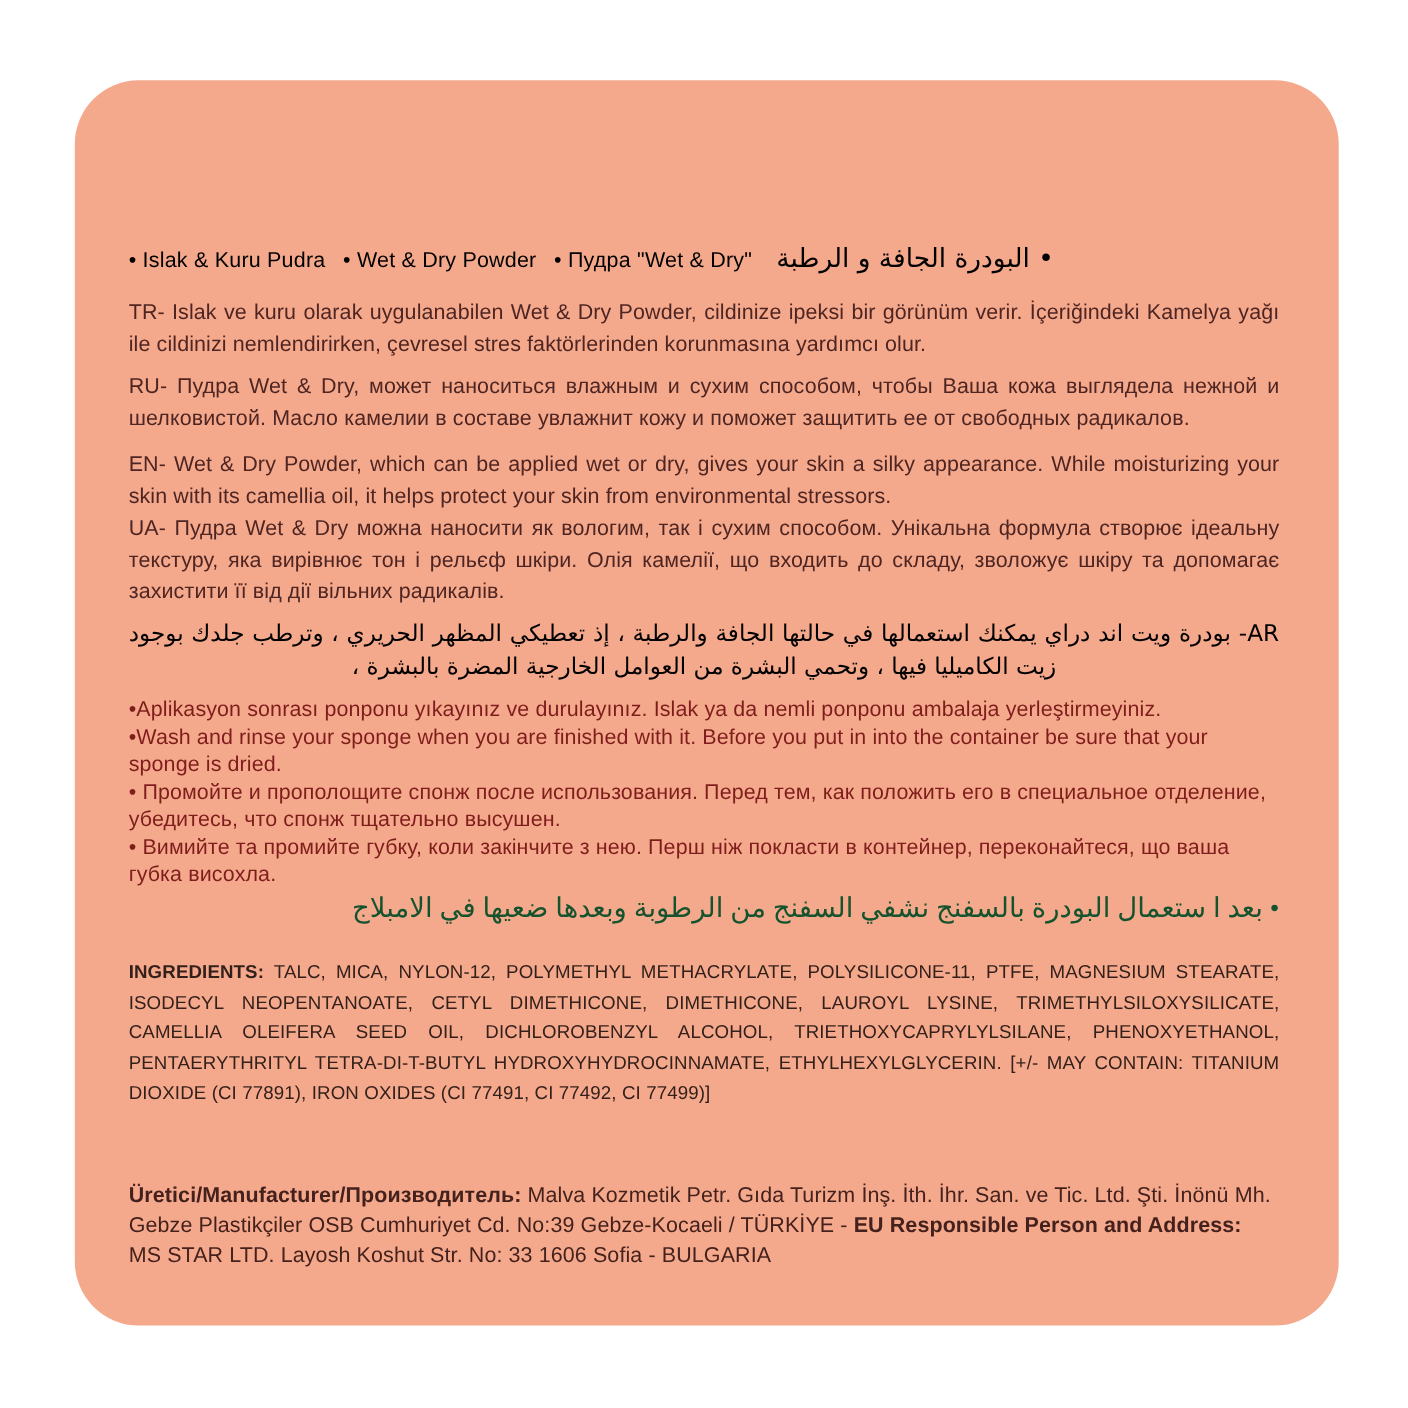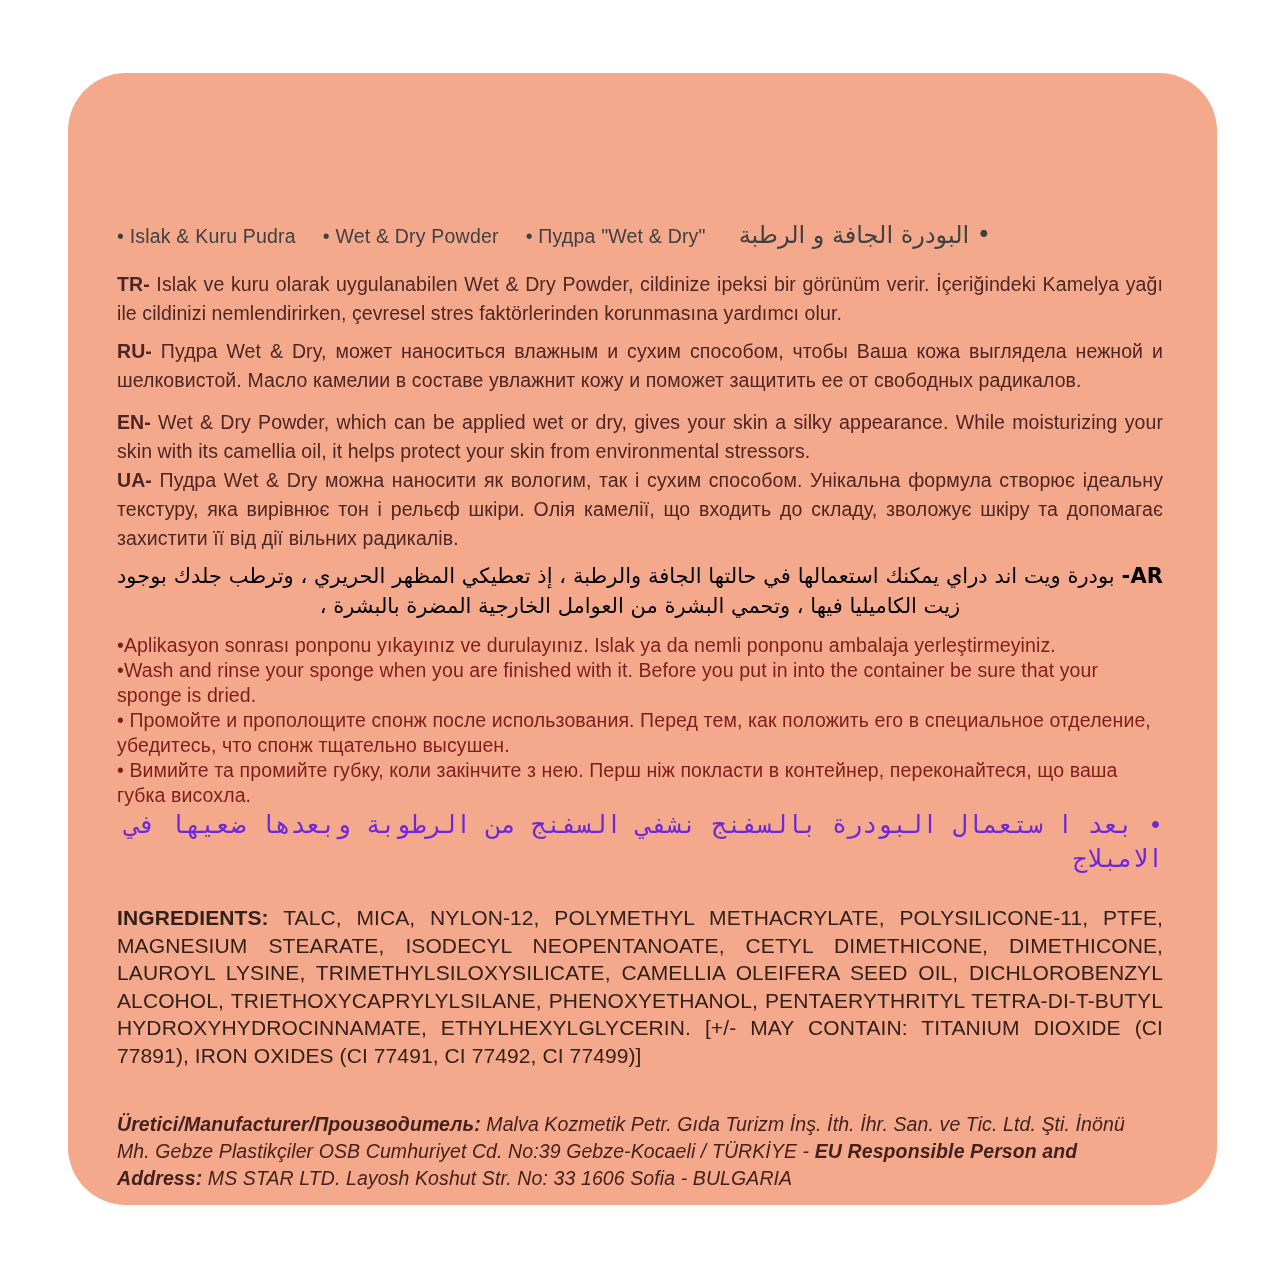--- a/index.html
+++ b/index.html
@@ -25,41 +25,41 @@
     height: 1132px;
     background: #f5a98c;
     border-radius: 58px;
     box-sizing: border-box;
     padding: 0 54px 0 49px;
   }
   .title-line {
     margin-top: 148px;
     display: flex;
     align-items: baseline;
-    gap: 27px;
-    color: #404040;
+    gap: 16px;
+    color: #000000;
     font-size: 19.5px;
     letter-spacing: 0.2px;
     white-space: nowrap;
   }
   .title-line .t-item { display: inline-block; }
   .title-line .ar-title {
     font-family: "DejaVu Sans", sans-serif;
     font-size: 24px;
     margin-left: 6px;
   }
   p { margin: 0; }
   .desc {
     color: #4e2522;
     font-size: 19.5px;
     line-height: 29px;
     text-align: justify;
     letter-spacing: 0.1px;
   }
-  .desc strong { font-weight: bold; }
+  .desc strong { font-weight: normal; }
   .desc-tr { margin-top: 21px; }
   .desc-en { margin-top: 13px; }
   .desc-ru { margin-top: 9px; }
   .desc-ua { }
   .desc-ar {
     margin-top: 8px;
     direction: rtl;
     font-family: "DejaVu Sans", sans-serif;
     font-size: 21px;
     line-height: 30px;
@@ -71,43 +71,42 @@
   .bullet {
     color: #7f1d1d;
     font-size: 19.5px;
     line-height: 25px;
     text-align: left;
     letter-spacing: 0.1px;
   }
   .bullet.ar-bullet {
     direction: rtl;
     text-align: right;
-    font-family: Liberation Mono, monospace;
+    font-family: Liberation Serif, serif;
     font-size: 25px;
     line-height: 34px;
-    color: #6d28d9;
+    color: #14532d;
     margin-top: 2px;
   }
   .ingredients {
     margin-top: 26px;
     color: #34201b;
-    font-size: 21px;
+    font-size: 17px;
     line-height: 27.5px;
     text-align: justify;
     letter-spacing: 0.1px;
   }
   .ingredients strong { font-weight: bold; }
   .manufacturer {
-    margin-top: 42px;
+    margin-top: 66px;
     color: #44211c;
     font-size: 19.5px;
     line-height: 27px;
     text-align: left;
     letter-spacing: 0.1px;
-    font-style: italic;
   }
   .manufacturer strong { font-weight: bold; }
 </style>
 </head>
 <body>
 
 <div class="page">
   <div class="card">
 
     <div class="title-line">

